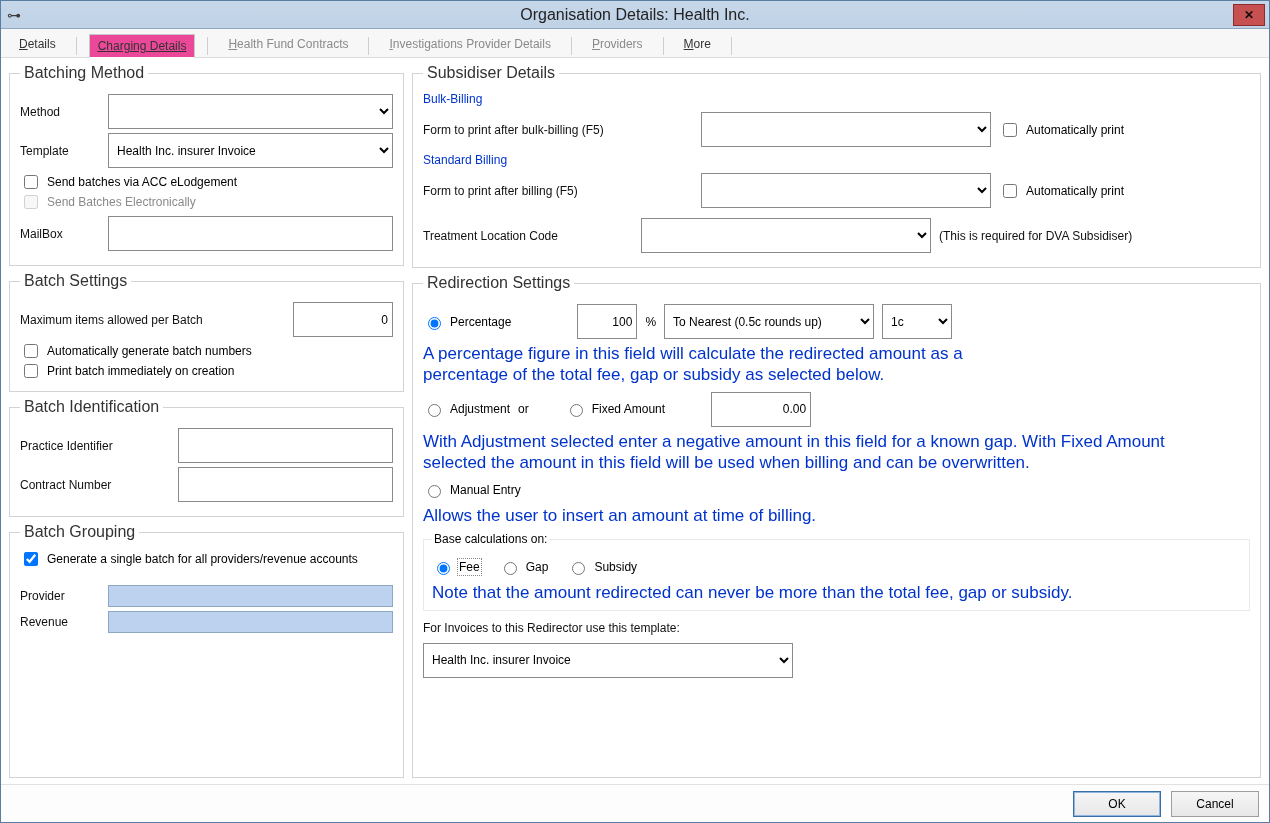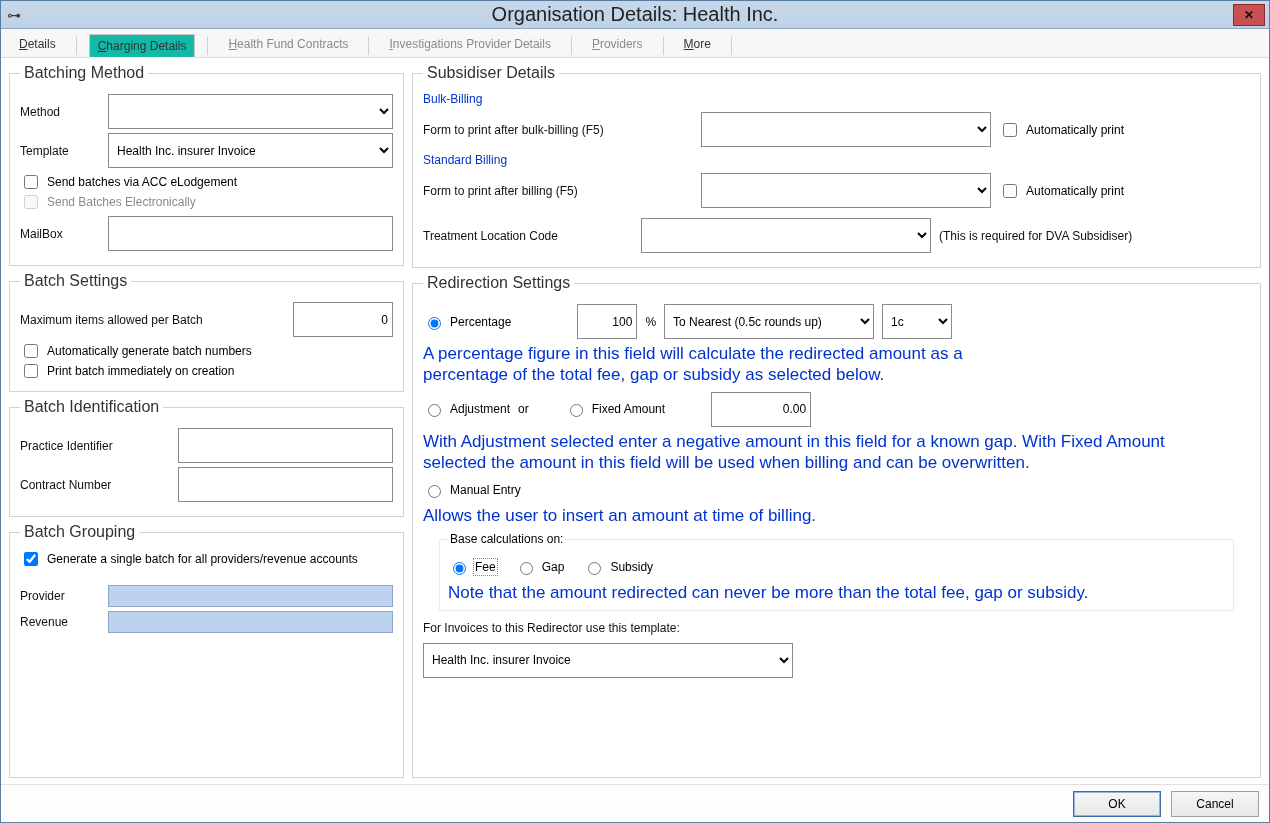--- a/index.html
+++ b/index.html
@@ -27,21 +27,21 @@
     justify-content: space-between;
     padding: 0 0 0 6px;
     border-bottom: 1px solid #8ea8c3;
   }
   .titlebar-left { display: flex; align-items: center; gap: 4px; }
   .titlebar .sysicon { font-size: 14px; color: #3b3b3b; }
   .titlebar .title {
     position: absolute;
     left: 0; right: 0;
     text-align: center;
-    font-size: 20px;
+    font-size: 16px;
     color: #222;
     pointer-events: none;
   }
   .titlebar .close {
     width: 32px; height: 22px;
     margin: 2px 4px 2px 0;
     background: #c75050;
     border: 1px solid #8a2c2c;
     display: flex; align-items: center; justify-content: center;
     color: #111; font-weight: bold; font-size: 12px;
@@ -54,25 +54,26 @@
     padding: 4px 10px 0 10px;
     gap: 8px;
   }
   .tab {
     padding: 4px 8px;
     color: #333;
     cursor: pointer;
   }
   .tab .ul-char { text-decoration: underline; }
   .tab.active {
-    background: #14b8a6;
+    background: #ec4899;
     border: 1px solid #c7c7c7;
     border-bottom: 1px solid #fff;
     position: relative;
     top: 1px;
+    text-decoration: underline;
   }
   .tab.disabled { color: #8a8a8a; }
   .sep-v {
     width: 0; border-left: 1px solid #cfcfcf;
     margin: 4px 4px 2px 4px;
   }
   .content {
     flex: 1;
     display: flex;
     gap: 8px;
@@ -119,21 +120,21 @@
     border: 1px solid #8fa7c6;
     flex: 1;
   }
   .link-blue { color: #0033cc; }
   .note-blue { color: #0033cc; font-size: 17px; margin: 3px 0 6px 0; line-height: 1.25; }
   .radio { display: flex; align-items: center; gap: 6px; }
   .radio input { width: 13px; height: 13px; }
   fieldset.inner {
     border: 1px solid #eaeaea;
     padding: 6px 8px;
-    margin: 6px 16px;
+    margin: 6px 0;
   }
   .focus-dotted label { outline: 1px dotted #888; outline-offset: 1px; }
   .footer {
     height: 38px;
     border-top: 1px solid #e1e1e1;
     display: flex;
     align-items: center;
     justify-content: flex-end;
     padding: 0 10px;
     gap: 10px;

